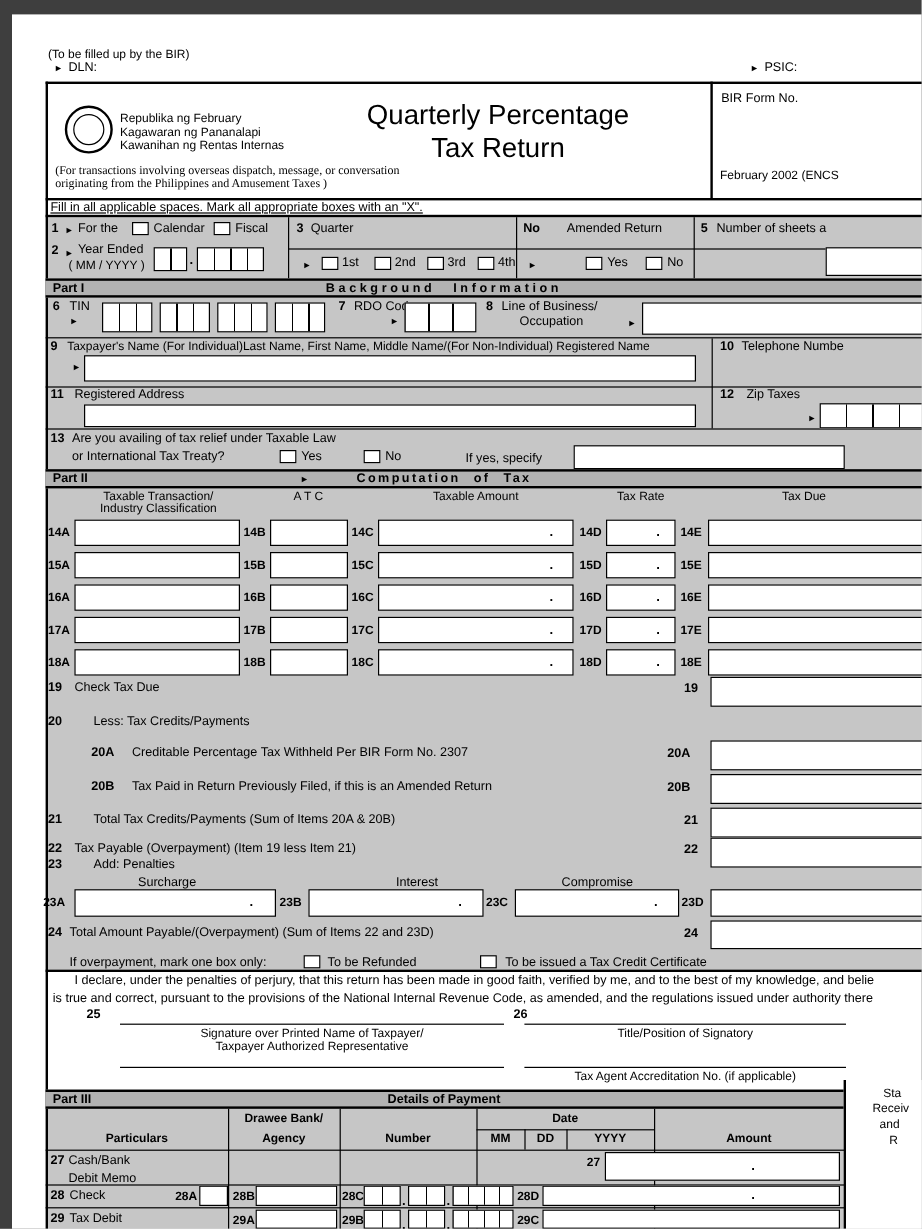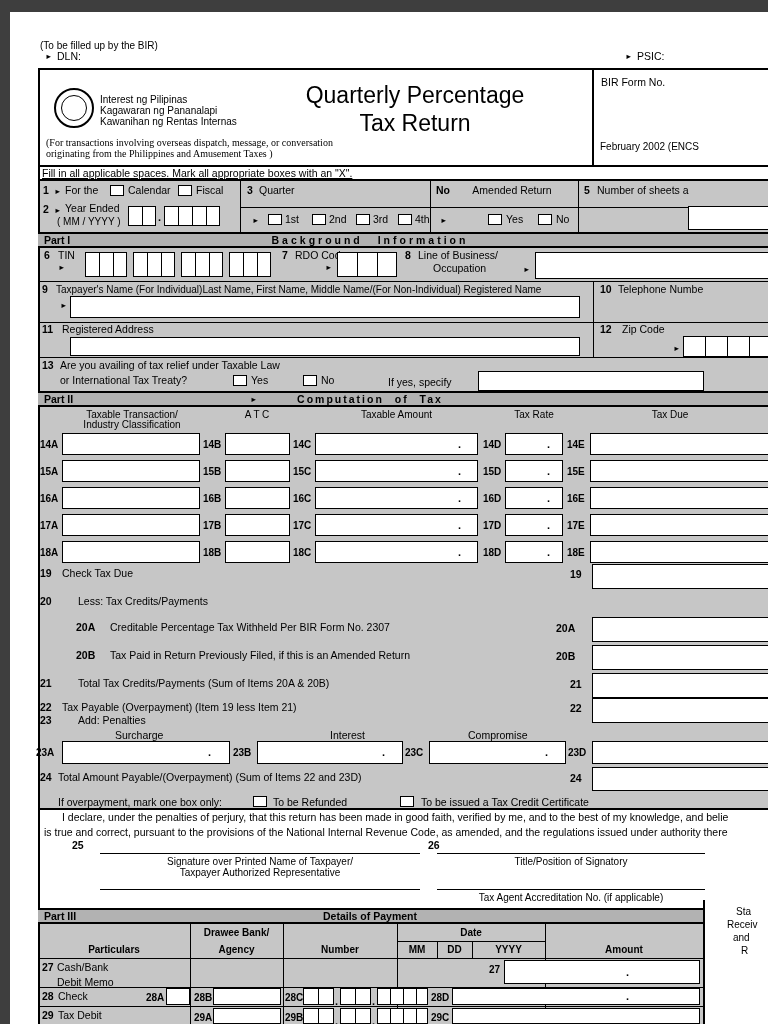--- a/index.html
+++ b/index.html
@@ -47,21 +47,21 @@
   <div class="a vl" style="left:38px;top:68px;width:2px;height:956px"></div>
   <div class="a hl" style="left:38px;top:165px;width:944px;height:2px"></div>
   <div class="a hl" style="left:38px;top:179px;width:944px;height:2px"></div>
   <div class="a vl" style="left:592px;top:68px;width:2px;height:97px"></div>
 
   <div class="a" style="left:54px;top:88px;width:40px;height:40px">
     <div style="width:40px;height:40px;border:2px solid #000;border-radius:50%;display:flex;align-items:center;justify-content:center">
       <div style="width:26px;height:26px;border:1px solid #000;border-radius:50%"></div>
     </div>
   </div>
-  <span class="a s" style="left:100px;top:94px">Interest ng Pilipinas</span>
+  <span class="a s" style="left:100px;top:94px">Republika ng February</span>
   <span class="a s" style="left:100px;top:105px">Kagawaran ng Pananalapi</span>
   <span class="a s" style="left:100px;top:116px">Kawanihan ng Rentas Internas</span>
   <span class="a ser" style="left:46px;top:137px">(For transactions involving overseas dispatch, message, or conversation</span>
   <span class="a ser" style="left:46px;top:148px">originating from the Philippines and Amusement Taxes )</span>
   <div class="a c" style="left:250px;top:110px;width:330px;font-size:23px">Tax Return</div>
   <div class="a c" style="left:250px;top:82px;width:330px;font-size:23px">Quarterly Percentage</div>
   <span class="a t" style="left:601px;top:77px">BIR Form No.</span>
   <span class="a s" style="left:600px;top:141px">February 2002 (ENCS</span>
 
   <span class="a t u" style="left:42px;top:168px">Fill in all applicable spaces. Mark all appropriate boxes with an "X".</span>
@@ -143,21 +143,21 @@
   <span class="a s" style="left:56px;top:284px">Taxpayer's Name (For Individual)Last Name, First Name, Middle Name/(For Non-Individual) Registered Name</span>
   <span class="a ar" style="left:60px;top:302px">►</span>
   <div class="a bx" style="left:70px;top:296px;width:510px;height:22px"></div>
   <span class="a t b" style="left:600px;top:284px">10</span>
   <span class="a t" style="left:618px;top:284px">Telephone Numbe</span>
 
   <span class="a t b" style="left:42px;top:324px">11</span>
   <span class="a t" style="left:62px;top:324px">Registered Address</span>
   <div class="a bx" style="left:70px;top:337px;width:510px;height:19px"></div>
   <span class="a t b" style="left:600px;top:324px">12</span>
-  <span class="a t" style="left:622px;top:324px">Zip Code</span>
+  <span class="a t" style="left:622px;top:324px">Zip Taxes</span>
   <span class="a ar" style="left:673px;top:345px">►</span>
   <div class="a bx" style="left:683px;top:336px;width:299px;height:21px;background-image:repeating-linear-gradient(90deg,transparent 0 21px,#000 21px 22px)"></div>
 
   <span class="a t b" style="left:42px;top:360px">13</span>
   <span class="a t" style="left:60px;top:360px">Are you availing of tax relief under Taxable Law</span>
   <span class="a t" style="left:60px;top:375px">or International Tax Treaty?</span>
   <div class="a cb" style="left:233px;top:375px"></div>
   <span class="a t" style="left:251px;top:375px">Yes</span>
   <div class="a cb" style="left:303px;top:375px"></div>
   <span class="a t" style="left:321px;top:375px">No</span>

